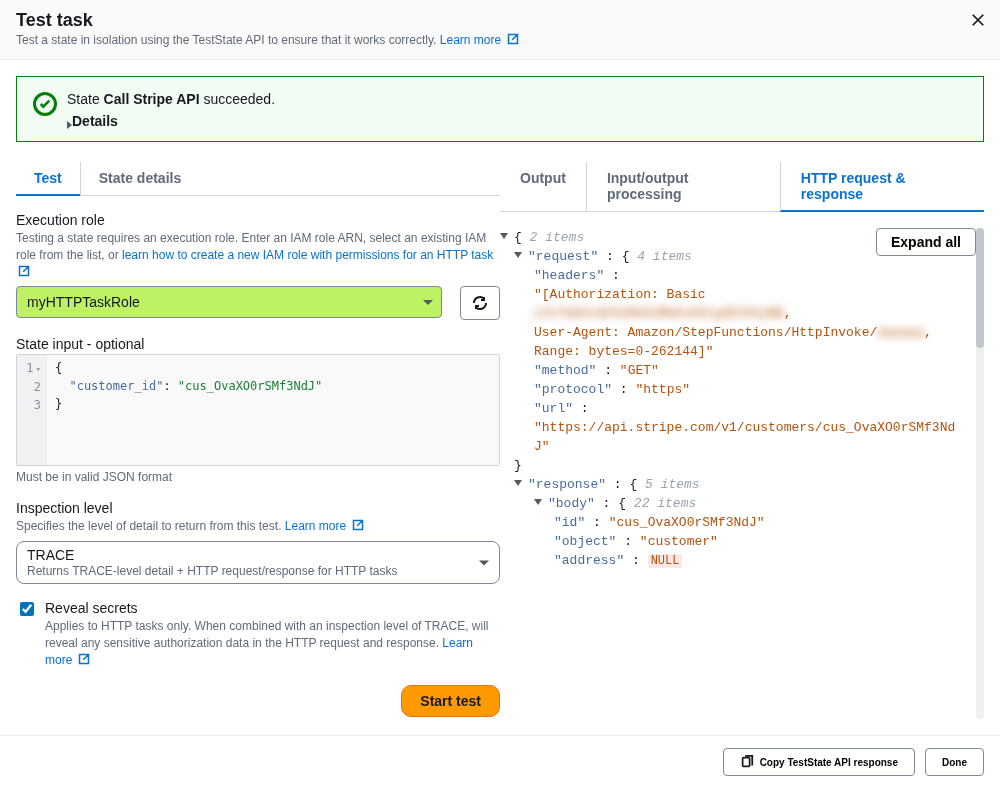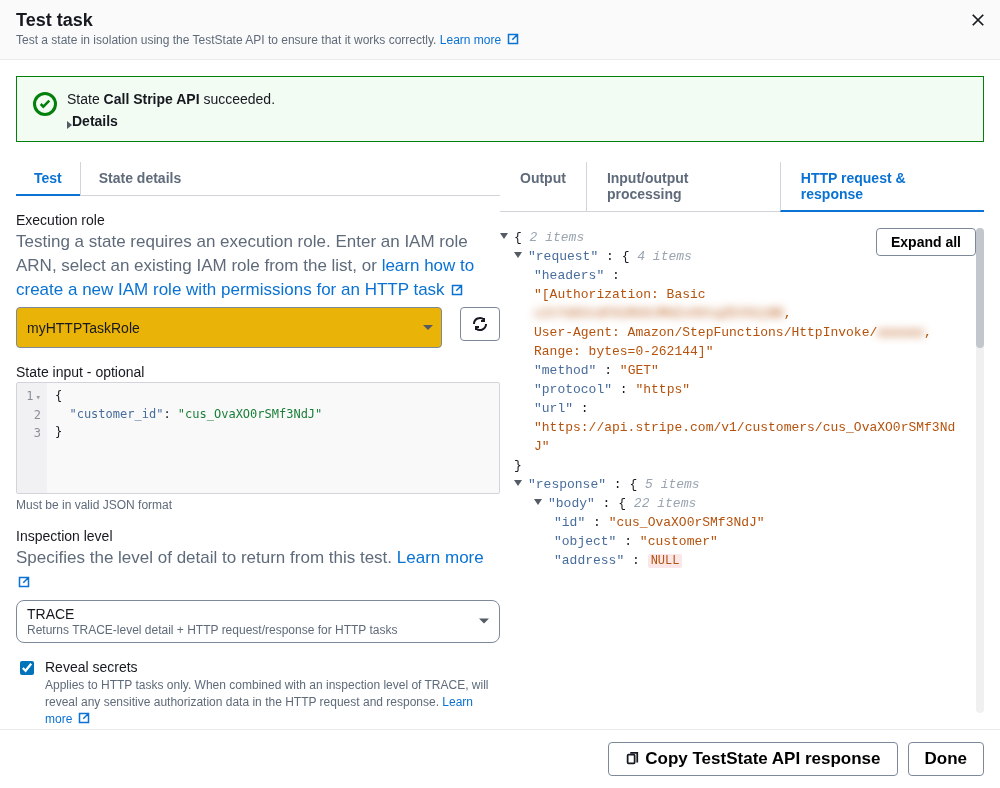--- a/index.html
+++ b/index.html
@@ -113,36 +113,36 @@
     border-bottom: 2px solid #0972d3;
     margin-bottom: -1px;
   }
   .col-right .tab { padding: 8px 20px; }
 
   
   .form-section { margin-bottom: 16px; }
   .form-label { font-size: 14px; font-weight: 400; color: #16191f; margin-bottom: 2px; }
   .form-label .optional { }
   .form-help {
-    font-size: 17px;
+    font-size: 12px;
     color: #5f6b7a;
     margin-bottom: 6px;
     line-height: 1.4;
   }
   .form-help a { color: #0972d3; text-decoration: none; font-weight: 500; }
 
   .role-row { display: flex; gap: 18px; align-items: stretch; }
   .select-wrap {
     flex: 1;
     border: 1px solid #7d8998;
     border-radius: 4px;
-    height: 41px;
+    height: 32px;
     display: flex; align-items: center;
     padding: 0 10px;
-    background: #eab308;
+    background: #bef264;
     cursor: pointer;
     position: relative;
   }
   .select-wrap .caret-down {
     position: absolute; right: 8px;
     width: 0; height: 0;
     border-left: 5px solid transparent;
     border-right: 5px solid transparent;
     border-top: 5px solid #545b64;
   }
@@ -295,21 +295,21 @@
     justify-content: flex-end;
     gap: 10px;
     background: #fff;
   }
   .footer button {
     border: 1px solid #7d8998;
     background: #fff;
     padding: 6px 16px;
     border-radius: 4px;
     font-weight: 700;
-    font-size: 17px;
+    font-size: 10px;
     cursor: pointer;
     display: inline-flex;
     align-items: center;
     gap: 6px;
   }
   .footer button svg { width: 14px; height: 14px; stroke: #16191f; stroke-width: 2; fill: none; }
   .ext-icon { width: 12px; height: 12px; display: inline-block; vertical-align: -1px; margin-left: 2px; }
 </style>
 </head>
 <body>

